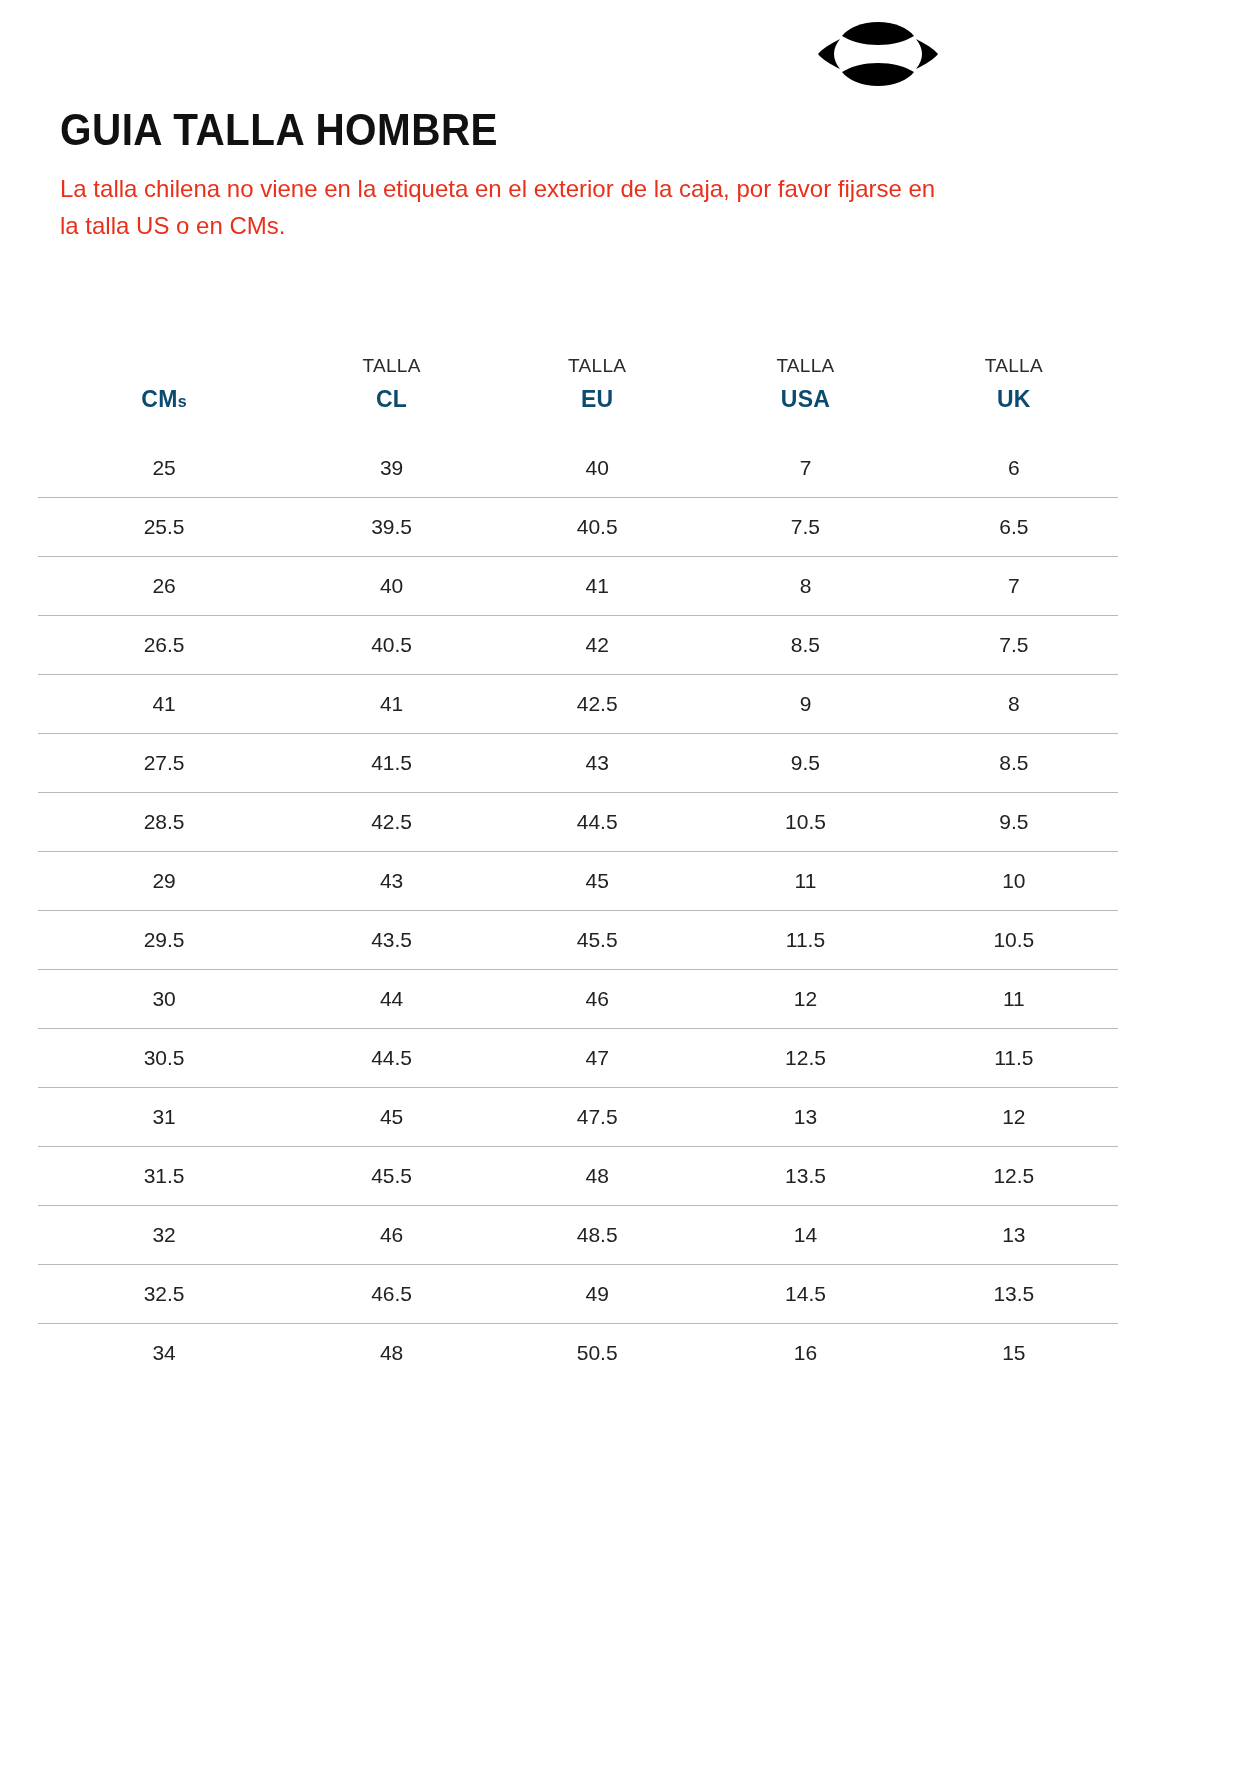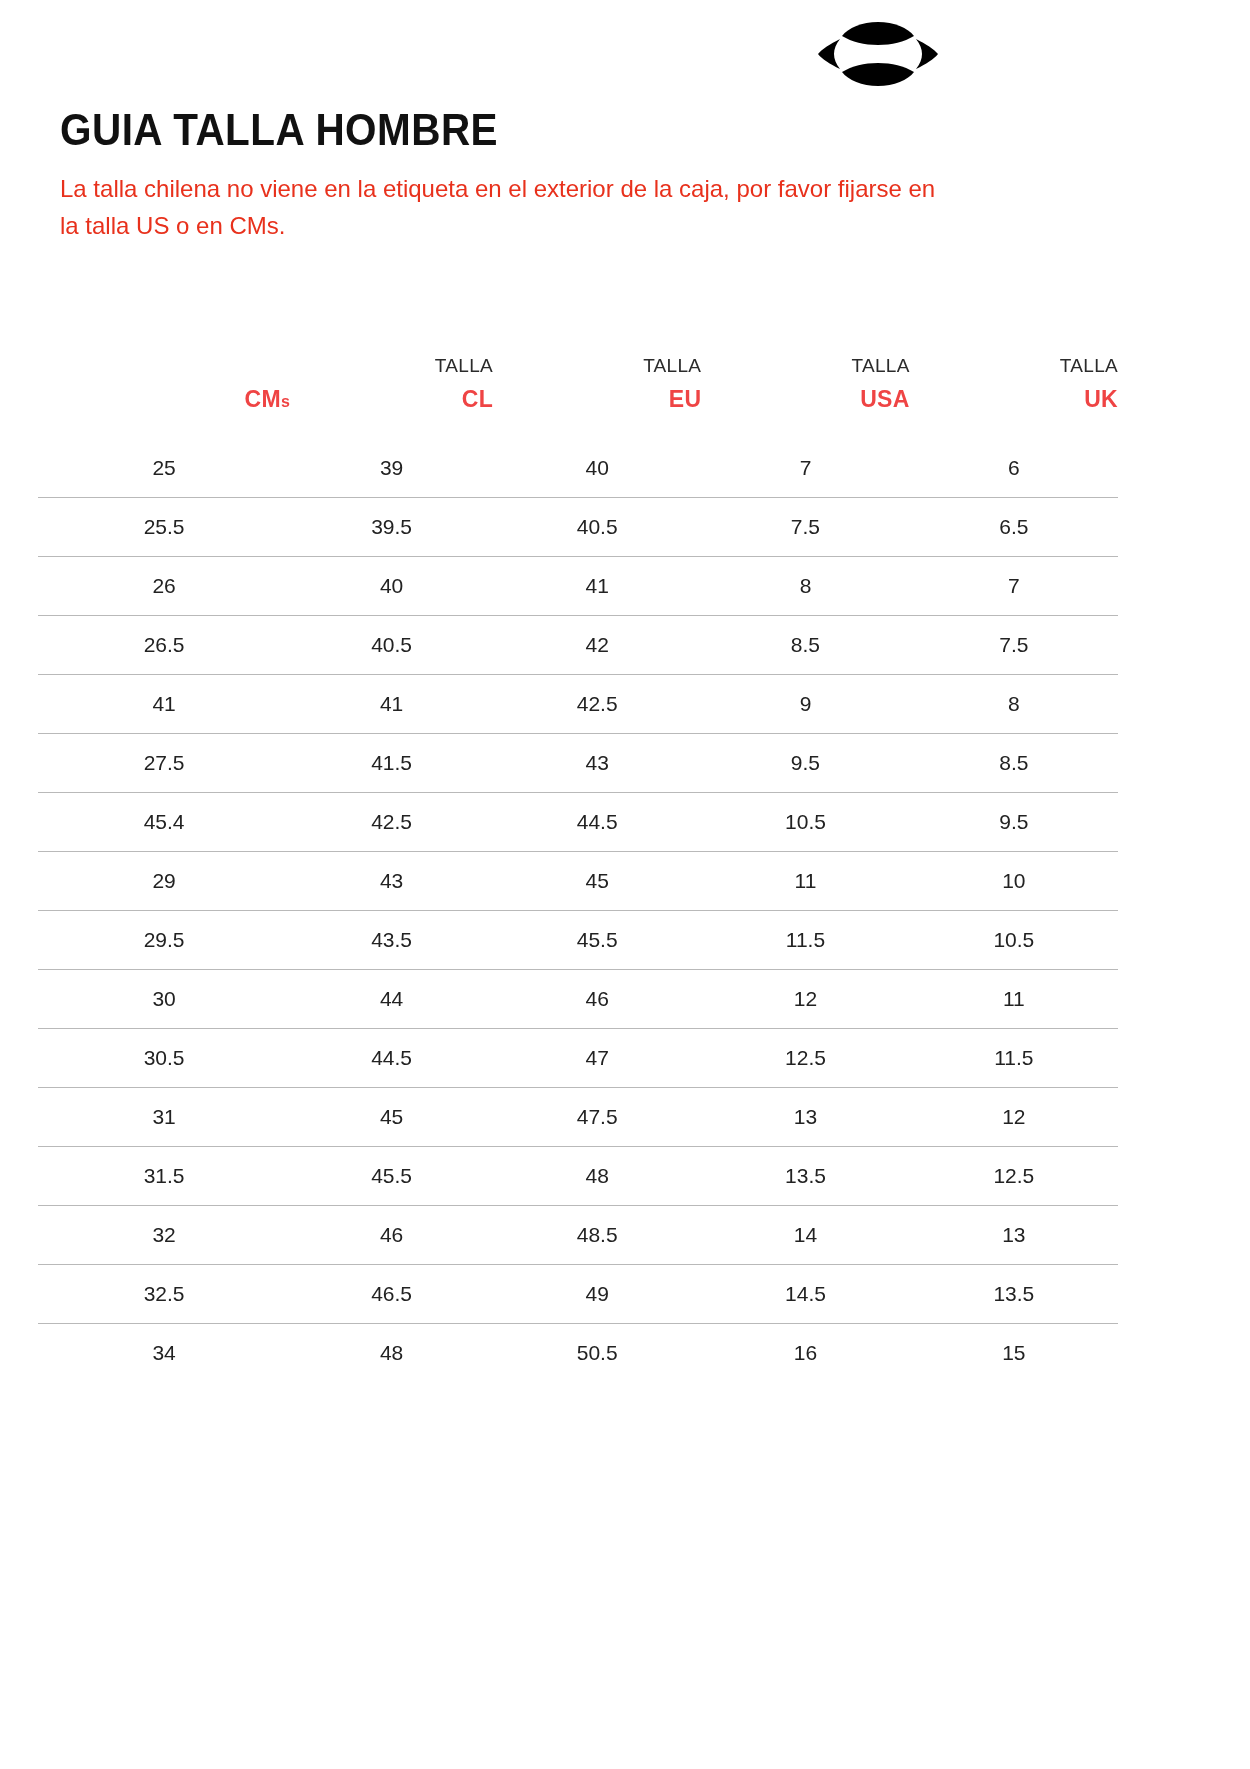--- a/index.html
+++ b/index.html
@@ -67,37 +67,37 @@
     width: 1080px;
   }
   table.size-table {
     border-collapse: collapse;
     width: 1080px;
     table-layout: fixed;
   }
   table.size-table th {
     padding: 0 0 26px 0;
     vertical-align: bottom;
-    text-align: right;
+    text-align: center;
     font-weight: 400;
   }
   .th-top {
     display: block;
     font-size: 19px;
     color: #2b2b2b;
     font-weight: 400;
     letter-spacing: 0.3px;
     margin-bottom: 9px;
     min-height: 22px;
   }
   .th-main {
     display: block;
     font-size: 23px;
     font-weight: 700;
-    color: #ef4444;
+    color: #0c4a6e;
     letter-spacing: 0.3px;
   }
   .th-main .sub-s {
     font-size: 16px;
     font-weight: 700;
   }
   table.size-table td {
     text-align: center;
     font-size: 21px;
     color: #222222;
@@ -229,21 +229,21 @@
             <td>8</td>
           </tr>
           <tr>
             <td>27.5</td>
             <td>41.5</td>
             <td>43</td>
             <td>9.5</td>
             <td>8.5</td>
           </tr>
           <tr>
-            <td>45.4</td>
+            <td>28.5</td>
             <td>42.5</td>
             <td>44.5</td>
             <td>10.5</td>
             <td>9.5</td>
           </tr>
           <tr>
             <td>29</td>
             <td>43</td>
             <td>45</td>
             <td>11</td>

